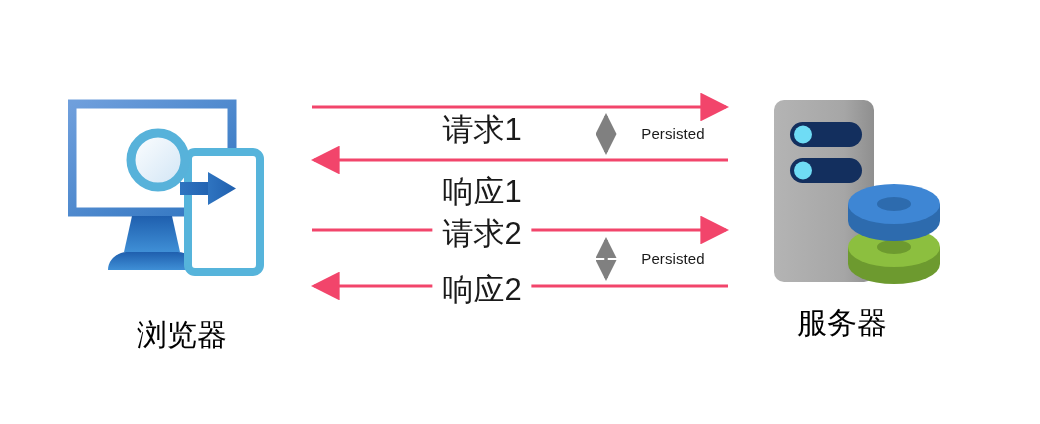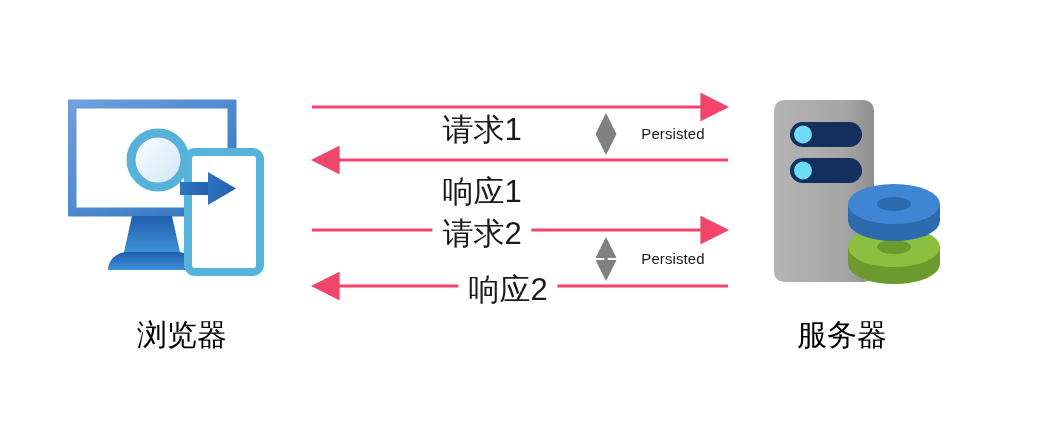--- a/index.html
+++ b/index.html
@@ -181,21 +181,21 @@
   </svg>
 
   <div class="arrow-label" style="left:482px; top:94px;margin-top:35px;">请求1</div>
 
   <div class="arrow-label" style="left:482px; top:163px;margin-top:28px;">响应1</div>
 
   <div class="persisted-label" style="left:673px; top:133px;">Persisted</div>
 
   <div class="arrow-label" style="left:482px; top:233px;">请求2</div>
 
-  <div class="arrow-label" style="left:508px; top:289px;">响应2</div>
+  <div class="arrow-label" style="left:482px; top:289px;">响应2</div>
 
   <div class="persisted-label" style="left:673px; top:258px;">Persisted</div>
 
   <div class="endpoint-caption" style="left:182px; top:320px;">浏览器</div>
 
-  <div class="endpoint-caption" style="left:842px; top:320px;">服务器</div>
+  <div class="endpoint-caption" style="left:842px; top:308px;">服务器</div>
 
 </div>
 
 </body></html>

